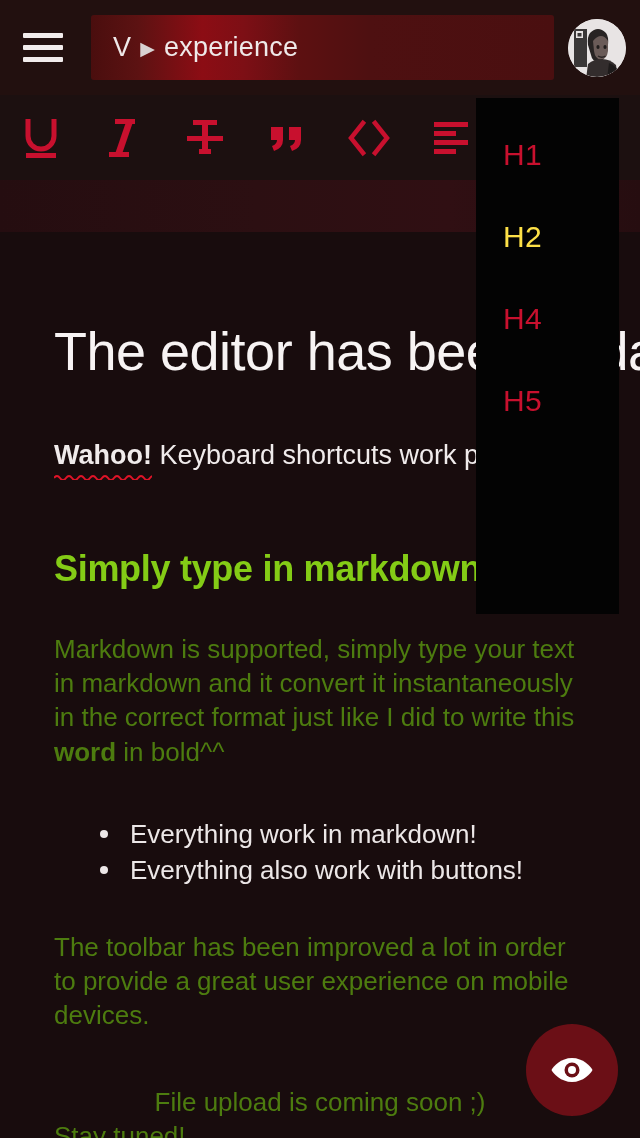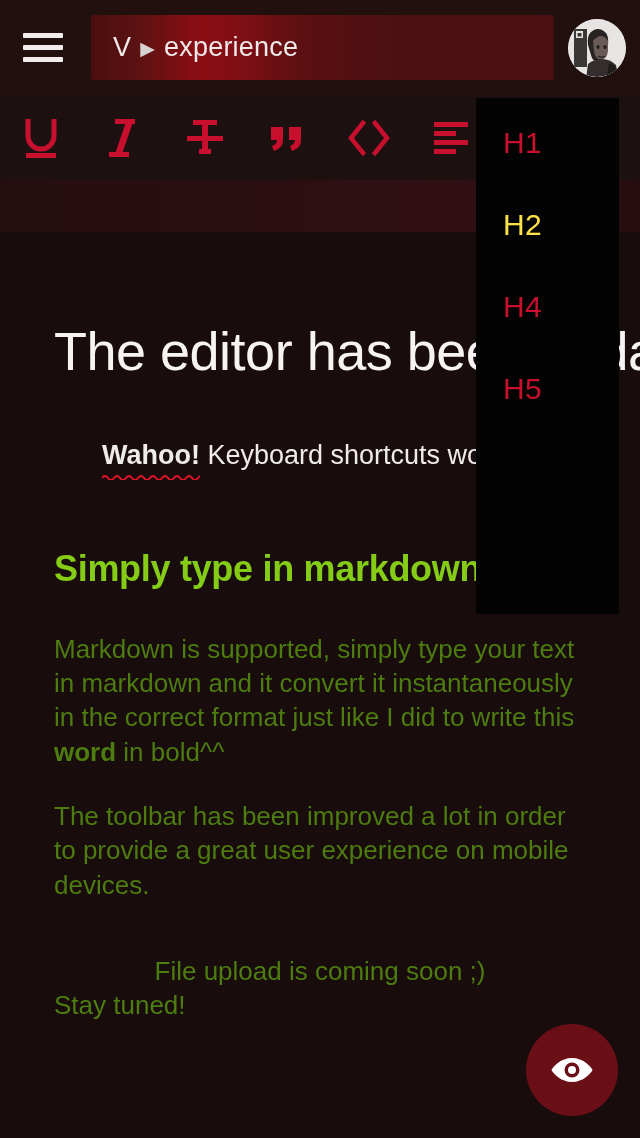--- a/index.html
+++ b/index.html
@@ -158,21 +158,20 @@
     font-size: 27px;
     line-height: 1.35;
     color: #f0ebeb;
     margin-top: 56px;
     white-space: nowrap;
   }
   .lead b {
     font-weight: 700;
     position: relative;
     display: inline-block;
-    margin-left: 48px;
   }
   .squiggle {
     position: absolute;
     left: 0; right: 0;
     bottom: -6px;
     height: 6px;
     overflow: hidden;
   }
   .squiggle svg { display: block; }
 
@@ -209,34 +208,34 @@
   }
   .bullets li::before {
     content: "";
     position: absolute;
     left: 0; top: 13px;
     width: 8px; height: 8px;
     border-radius: 50%;
     background: #ece7e7;
   }
 
-  .para-tight { margin-top: 30px; }
+  .para-tight { margin-top: 42px; }
   .para-gap   { margin-top: 52px; text-align: center; }
   .para-gap2  { margin-top: 0px; }
 
   
   .dropdown {
     position: absolute;
     left: 476px;
     top: 98px;
     width: 143px;
     height: 516px;
     background: #030303;
     z-index: 20;
-    padding-top: 4px;
+    padding-top: 16px;
     text-align: center;
   }
   .dd-item {
     height: 82px;
     display: flex;
     align-items: center;
     padding-left: 27px;
     font-size: 30px;
     color: #c8102e;
     cursor: pointer;
@@ -367,20 +366,24 @@
           <svg width="120" height="6" viewBox="0 0 120 6" preserveAspectRatio="none" aria-hidden="true">
             <path d="M0 4 q3 -4 6 0 t6 0 t6 0 t6 0 t6 0 t6 0 t6 0 t6 0 t6 0 t6 0 t6 0 t6 0 t6 0 t6 0 t6 0 t6 0 t6 0 t6 0 t6 0 t6 0" stroke="#e01428" stroke-width="2" fill="none"></path>
           </svg>
         </span></b><span> Keyboard shortcuts work perfectly</span>
   </p>
 
   <h2 class="h2">Simply type in markdown</h2>
 
   <p class="para"><span>Markdown is supported, simply type your text in markdown and it convert it instantaneously in the correct format just like I did to write this </span><b>word</b><span> in bold^^</span></p>
 
+  <ul class="bullets">
+    <li>Everything work in markdown!</li>
+    <li>Everything also work with buttons!</li>
+  </ul>
 
   <p class="para para-tight">The toolbar has been improved a lot in order to provide a great user experience on mobile devices.</p>
 
   <p class="para para-gap">File upload is coming soon ;)</p>
 
   <p class="para para-gap2">Stay tuned!</p>
 </div>
 
 <div class="dropdown">
   <div class="dd-item">H1</div>

